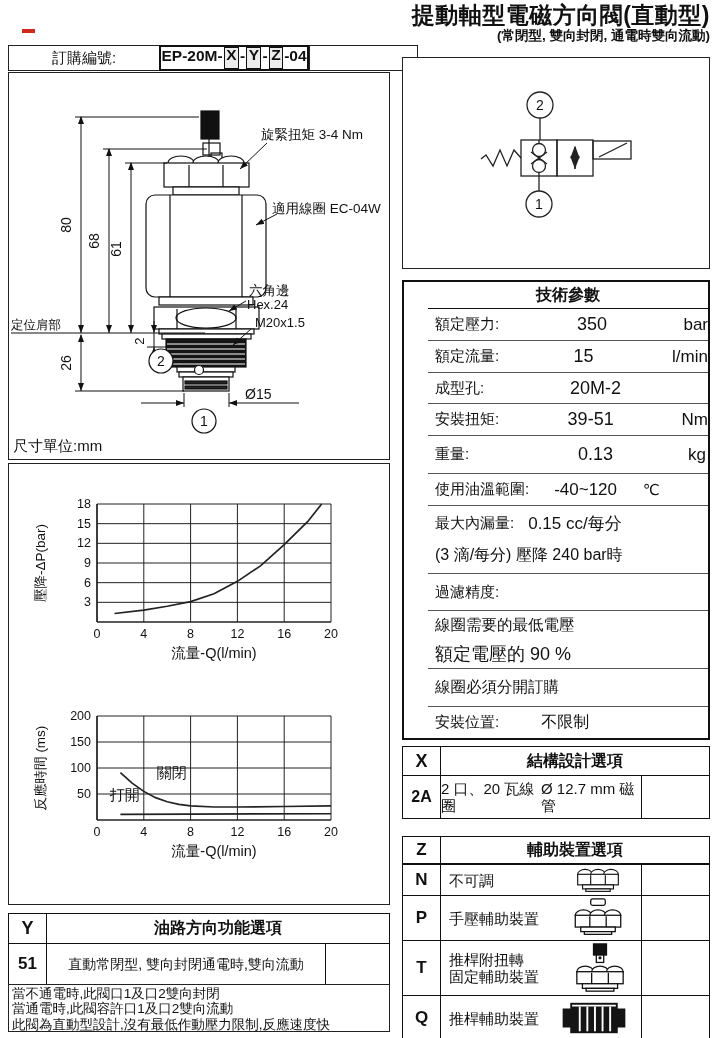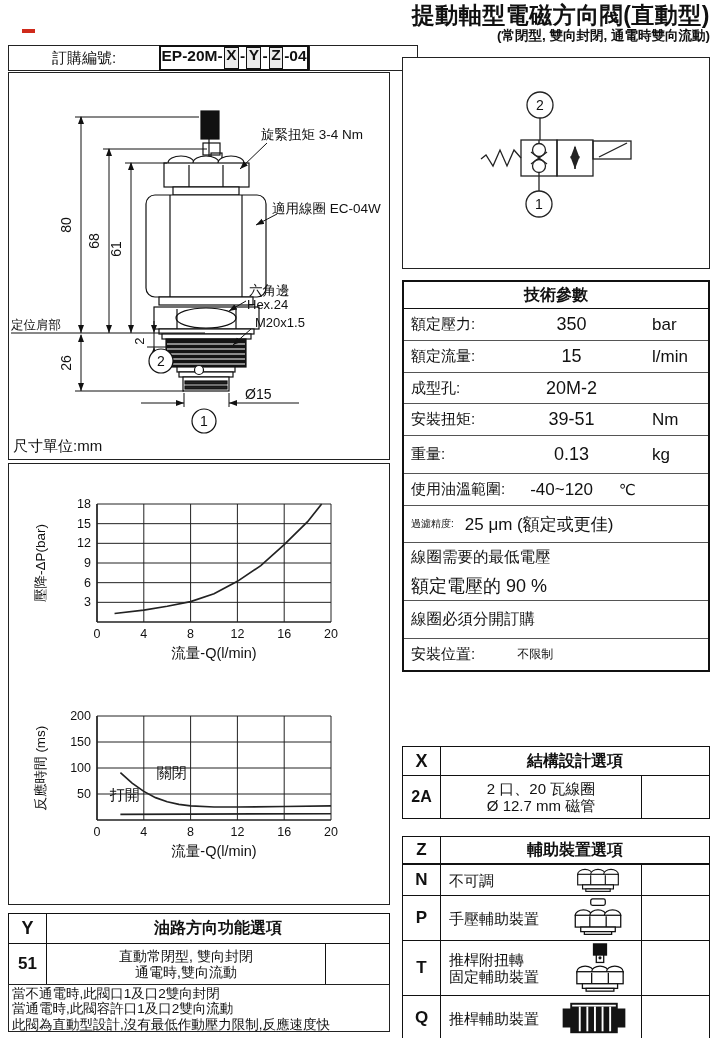--- a/index.html
+++ b/index.html
@@ -28,39 +28,39 @@
   .chart-svg{position:absolute;left:0;}
   #chart1{top:28px;}
   #chart2{top:240px;}
   
   .y-table{left:8px;top:913px;width:382px;border:1.5px solid #111;box-sizing:border-box;}
   .tbl-hdr{display:flex;border-bottom:1px solid #111;}
   .code-cell{width:38px;display:flex;align-items:center;justify-content:center;
     font-weight:bold;border-right:1px solid #111;box-sizing:border-box;}
   .hdr-title{flex:1;display:flex;align-items:center;justify-content:center;font-weight:bold;font-size:16px;}
   .tbl-row{display:flex;}
-  .mid-cell{flex:1;position:relative;display:flex;flex-direction:column;align-items:center;justify-content:center;}
+  .mid-cell{flex:1;position:relative;display:flex;flex-direction:row;align-items:center;justify-content:center;}
   .right-cell{width:64px;border-left:1px solid #111;box-sizing:border-box;}
   .y-table .tbl-hdr{height:29px;}
   .y-table .tbl-row{height:40px;}
   .y-table .mid-cell{font-size:14px;line-height:16px;}
   .y-table .code-cell{font-size:17px;}
   
   .footnote-box{left:8px;top:984px;width:382px;height:48px;border:1px solid #222;box-sizing:border-box;
     font-size:13.5px;line-height:15.4px;padding:1px 3px;}
   
   .symbol-box{left:402px;top:57px;width:308px;height:212px;box-sizing:border-box;}
-  .tech-table{left:402px;top:280px;width:308px;border:2px solid #111;box-sizing:border-box;}
+  .tech-table{left:402px;top:280px;width:308px;border:2px solid #111;box-sizing:border-box;padding-left:24px;}
   .tech-hdr{height:26px;display:flex;align-items:center;justify-content:center;
     font-weight:bold;font-size:16px;border-bottom:1.5px solid #111;}
   .trow{display:flex;align-items:center;border-top:1px solid #555;box-sizing:border-box;}
   .trow.first{border-top:none;}
   .tl{width:108px;padding-left:7px;font-size:15px;}
   .tv{width:105px;text-align:center;font-size:18px;}
-  .tu{margin-left:28px;font-size:17px;}
+  .tu{margin-left:40px;font-size:17px;}
   .free{display:block;padding-left:7px;border-top:1px solid #555;box-sizing:border-box;}
   .free .ln{display:flex;align-items:center;}.h31{height:31px}.h32{height:32px}.h38{height:38px}
   .h37{height:37px}.h68{height:68px}.h58{height:58px}
   .x-table{left:402px;top:746px;width:308px;border:1.5px solid #111;box-sizing:border-box;}
   .x-table .tbl-hdr{height:28px;}
   .x-table .code-cell{font-size:18px;}
   .x-table .tbl-row{height:42px;}
   .x-table .mid-cell{font-size:15px;line-height:17.5px;}
   .x-table .right-cell{width:68px;}
   .z-table{left:402px;top:836px;width:308px;border:1.5px solid #111;box-sizing:border-box;}
@@ -329,40 +329,48 @@
   <div class="trow h38">
     <span class="tl">重量:</span>
     <span class="tv">0.13</span>
     <span class="tu">kg</span>
   </div>
   <div class="trow h32">
     <span style="padding-left:7px;font-size:15px">使用油溫範圍:</span>
     <span style="margin-left:25px;font-size:17px">-40~120</span>
     <span style="margin-left:26px;font-size:15px">℃</span>
   </div>
+  <div class="free h68">
+    <div class="ln" style="height:34px">
+      <span style="font-size:15px">最大內漏量:</span>
+      <span style="margin-left:14px;font-size:17px">0.15 cc/每分</span>
+    </div>
+    <div class="ln" style="height:30px">
+      <span style="font-size:16px">(3 滴/每分) 壓降 240 bar時</span>
+    </div>
+  </div>
   <div class="free h37">
     <div class="ln" style="height:36px">
-      <span style="font-size:10px">過濾精度:</span>
-      <span style="margin-left:11px;font-size:17px">25 μm (額定或更佳)</span>
+      <span style="font-size:15px">過濾精度:</span>
     </div>
   </div>
   <div class="free h58">
     <div class="ln" style="height:29px">
         <span style="font-size:15.5px">線圈需要的最低電壓</span>
       </div>
     <div class="ln" style="height:27px">
         <span style="font-size:18px">額定電壓的 90 %</span>
       </div>
   </div>
   <div class="trow h38">
     <span style="padding-left:7px;font-size:15.5px">線圈必須分開訂購</span>
   </div>
   <div class="trow h32">
     <span style="padding-left:7px;font-size:15px">安裝位置:</span>
-    <span style="margin-left:42px;font-size:12px">不限制</span>
+    <span style="margin-left:42px;font-size:16px">不限制</span>
   </div>
 </div>
 
 <div class="abs x-table">
   <div class="tbl-hdr">
     <div class="code-cell">X</div>
     <div class="hdr-title">結構設計選項</div>
   </div>
   <div class="tbl-row">
     <div class="code-cell" style="font-size:16px">2A</div>

